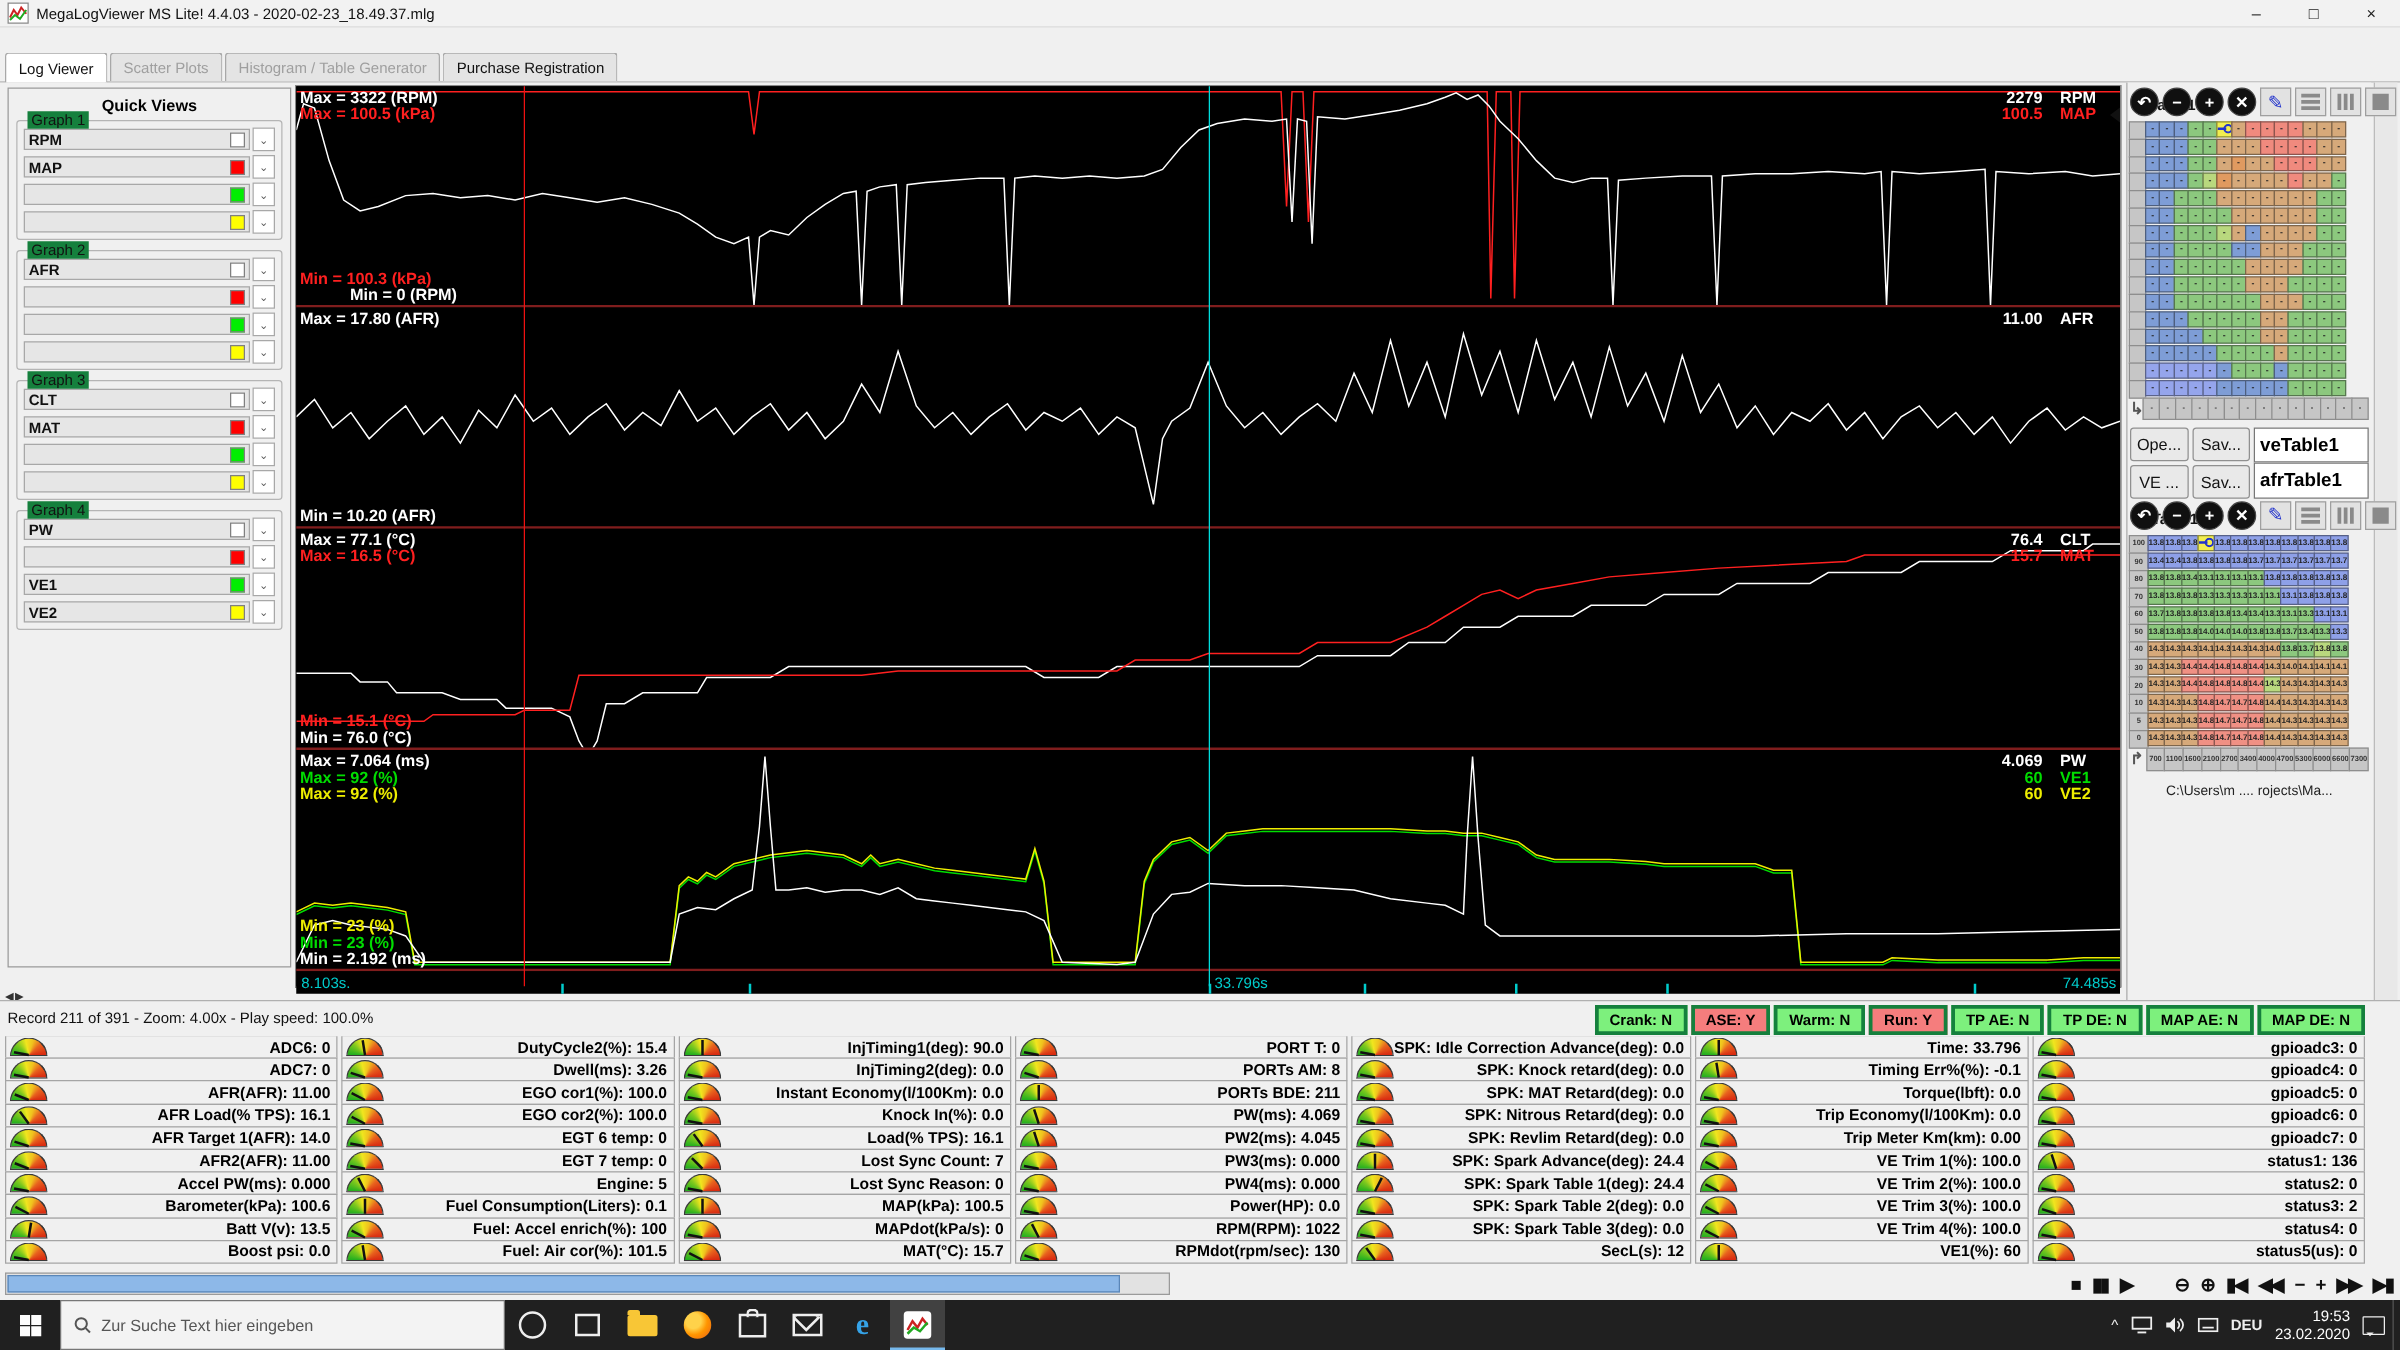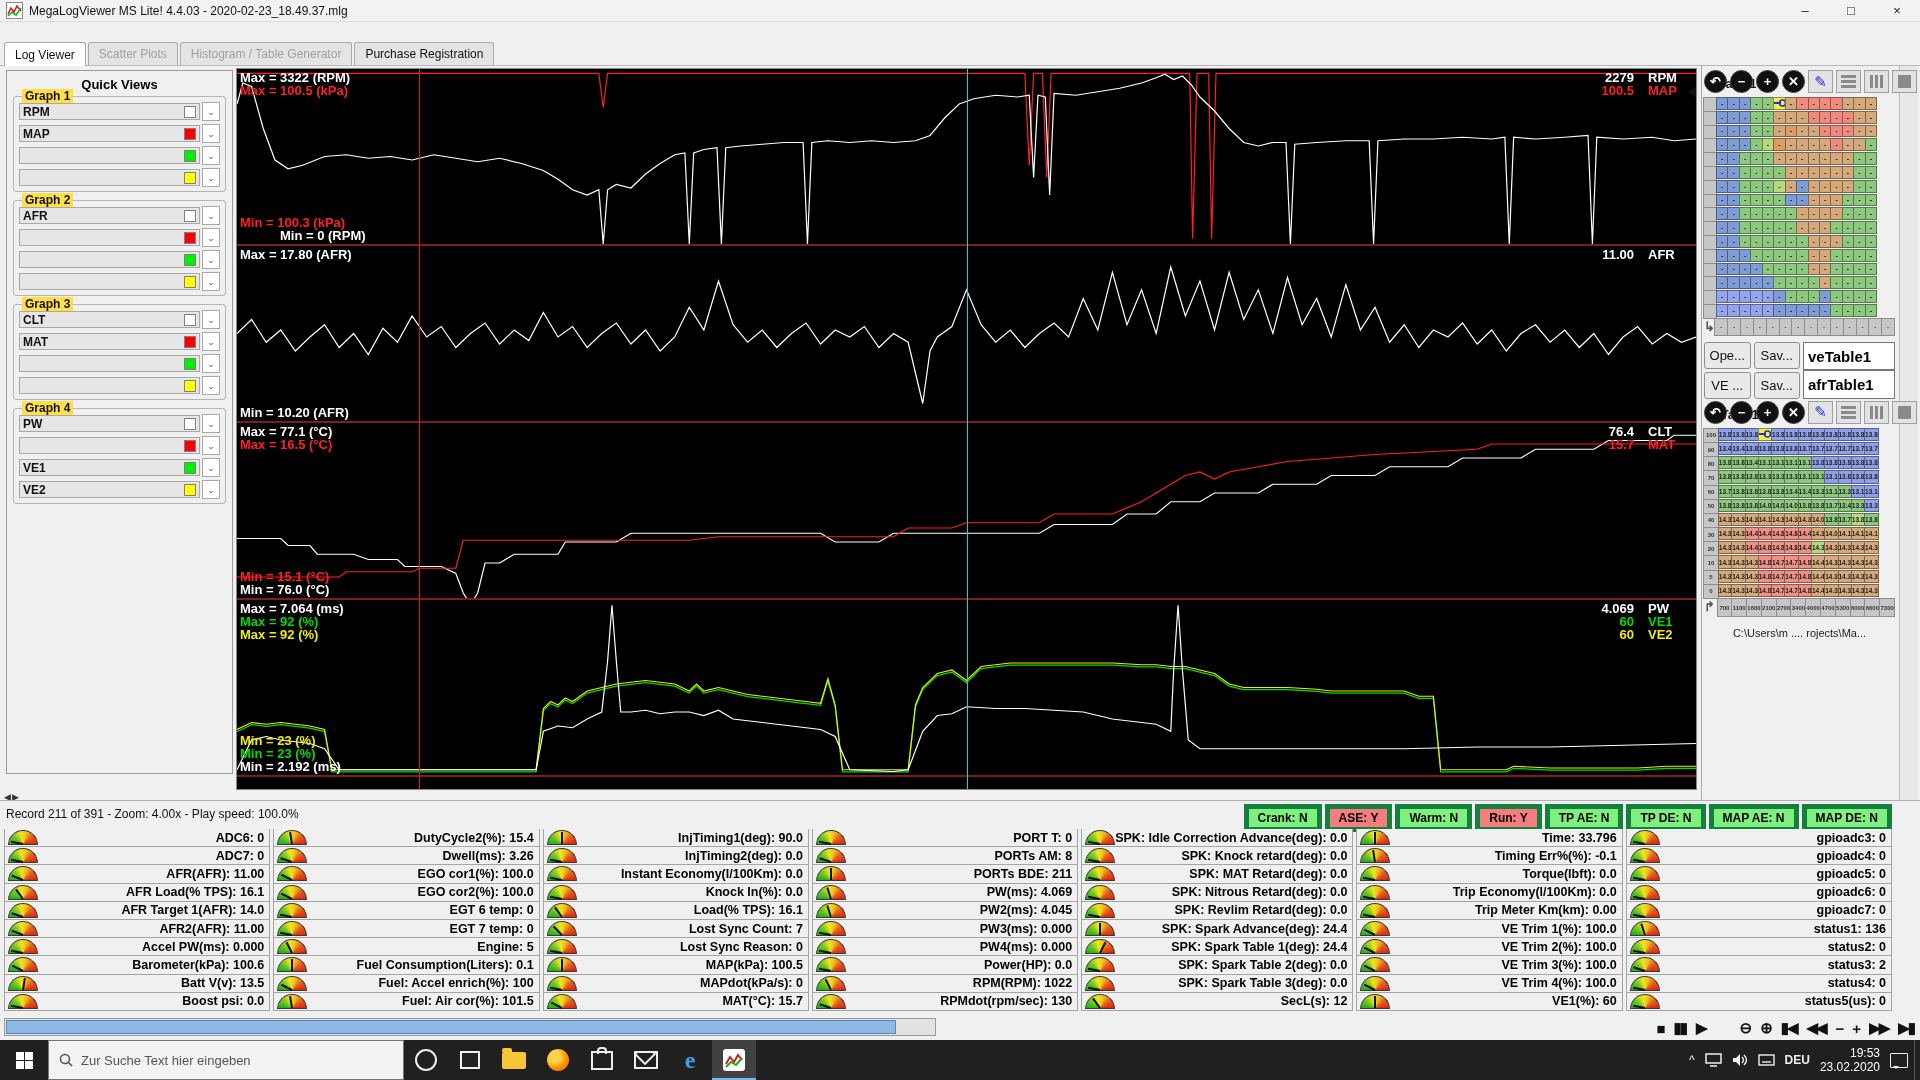--- a/index.html
+++ b/index.html
@@ -21,21 +21,21 @@
   .tab{font-size:12px;color:#111;padding:4px 10px 4px;border:1px solid #a8a8a8;border-bottom:none;
     background:#e4e4e4;margin-right:2px;border-radius:3px 3px 0 0;}
   .tab.active{background:#ffffff;position:relative;top:1px;padding-top:5px;}
   .tab.disabled{color:#9f9f9f;}
 
   
   .sidebar{position:absolute;left:6px;top:70px;width:227px;height:704px;background:#f0f0f0;
     border:1px solid #9a9a9a;box-sizing:border-box;}
   .qv-title{font-weight:bold;font-size:13px;text-align:center;margin:6px 0 4px;}
   .qv-group{border:1px solid #b5b5b5;border-radius:3px;margin:3px 6px 8px;padding:2px 3px 4px;position:relative;}
-  .qv-legend{position:absolute;top:-8px;left:8px;background:#fde047;font-size:12px;padding:0 3px;color:#111;font-weight:bold;}
+  .qv-legend{position:absolute;top:-8px;left:8px;background:#15803d;font-size:12px;padding:0 3px;color:#111;}
   .qv-row{display:flex;align-items:center;margin:3px 2px 0;}
   .qv-box{flex:1;height:17px;background:#e6e6e6;border:1px solid #a8a8a8;display:flex;align-items:center;
     justify-content:space-between;padding:0 3px;box-sizing:border-box;}
   .qv-field{font-weight:bold;font-size:12px;color:#111;}
   .qv-chip{width:10px;height:10px;border:1px solid #808080;}
   .qv-dd{width:18px;height:19px;background:#fff;border:1px solid #a8a8a8;margin-left:2px;display:flex;
     align-items:center;justify-content:center;font-size:9px;color:#555;box-sizing:border-box;}
   .splitter-arrows{position:absolute;left:4px;top:792px;font-size:9px;color:#333;letter-spacing:1px;}
 
   
@@ -84,21 +84,21 @@
   .pfield{flex:1;background:#fff;border:1px solid #777;font-weight:bold;font-size:15px;color:#000;
     display:flex;align-items:center;padding-left:4px;box-sizing:border-box;}
   .tbl-path{font-size:11px;color:#222;text-align:center;margin-top:10px;}
   .rscroll{position:absolute;left:1899px;top:66px;width:18px;height:734px;background:#e8e8e8;border-left:1px solid #bbb;}
   .rscroll .sa{position:absolute;left:0;width:100%;text-align:center;font-size:9px;color:#555;}
 
   
   .statusrow{position:absolute;left:0;top:800px;width:100%;height:26px;background:#f0f0f0;border-top:1px solid #b0b0b0;}
   .status-text{position:absolute;left:6px;top:6px;font-size:12px;color:#111;}
   .indicators{position:absolute;right:28px;top:3px;display:flex;gap:3px;}
-  .ind{border:5px solid #15803d;padding:2px 9px;font-size:12px;font-weight:bold;color:#000;white-space:nowrap;}
+  .ind{border:3px solid #15803d;padding:2px 9px;font-size:12px;font-weight:bold;color:#000;white-space:nowrap;}
   .ind.g{background:#7df07d;}
   .ind.r{background:#f57d7d;}
   .gauges{position:absolute;left:4px;top:829px;width:1888px;height:188px;overflow:hidden;display:flex;gap:3px;}
   .gcol{flex:1;display:flex;flex-direction:column;}
   .gcell{height:19.2px;min-height:19.2px;display:flex;align-items:center;border:1px solid #a5a5a5;margin-top:-1px;
     background:#f0f0f0;padding:0 5px 0 3px;box-sizing:border-box;}
   .gauge{width:30px;height:15px;min-width:30px;border-radius:15px 15px 0 0;position:relative;
     border:1px solid #3a3a3a;border-bottom:1px solid #3a3a3a;box-sizing:border-box;
     background:conic-gradient(from 270deg at 50% 100%, #1fae1f 0deg,#7ec81e 42deg,#f0e61e 78deg,#f0c01e 108deg,#e8641e 138deg,#d82810 180deg);}
   .needle{position:absolute;left:calc(50% - 1px);bottom:0;width:2px;height:12px;background:#111;
@@ -340,20 +340,32 @@
         <div class="glabel" style="top: 2px; color: rgb(255, 255, 255);">Max = 7.064 (ms)</div>
         <div class="glabel" style="top: 15px; color: rgb(0, 221, 0);">Max = 92 (%)</div>
         <div class="glabel" style="top: 28px; color: rgb(238, 238, 0);">Max = 92 (%)</div>
         <div class="glabel" style="bottom: 28px; color: rgb(238, 238, 0);">Min = 23 (%)</div>
         <div class="glabel" style="bottom: 15px; color: rgb(0, 221, 0);">Min = 23 (%)</div>
         <div class="glabel" style="bottom: 2px; color: rgb(255, 255, 255);">Min = 2.192 (ms)</div>
         <div class="ro-row" style="top: 2px; color: rgb(255, 255, 255);">4.069<span class="ro-unit">PW</span></div>
         <div class="ro-row" style="top: 15px; color: rgb(0, 221, 0);">60<span class="ro-unit">VE1</span></div>
         <div class="ro-row" style="top: 28px; color: rgb(238, 238, 0);">60<span class="ro-unit">VE2</span></div>
       </div>
+      <div class="timestrip">
+        <span class="tlabel" style="left: 4px;">8.103s.</span>
+        <span class="tlabel" style="left: calc(50% + 5px);">33.796s</span>
+        <span class="tlabel" style="right: 3px;">74.485s</span>
+        <span class="tick" style="left: 14.5%;"></span>
+        <span class="tick" style="left: 24.8%;"></span>
+        <span class="tick" style="left: 50%;"></span>
+        <span class="tick" style="left: 58.5%;"></span>
+        <span class="tick" style="left: 66.8%;"></span>
+        <span class="tick" style="left: 75.1%;"></span>
+        <span class="tick" style="left: 92%;"></span>
+      </div>
       <div class="cursor" style="left: 12.5%; background: rgb(238, 17, 17);"></div>
       <div class="cursor" style="left: 50%; background: rgb(0, 221, 221);"></div>
     </div>
   <div class="panel-collapse"></div>
 
   <div class="rpanel" id="rpanel">
       <div class="tbl-toolbar">
         <span class="tbl-name">veTable1</span>
         <div class="tbl-icons">
           <div class="circ">↶</div>

